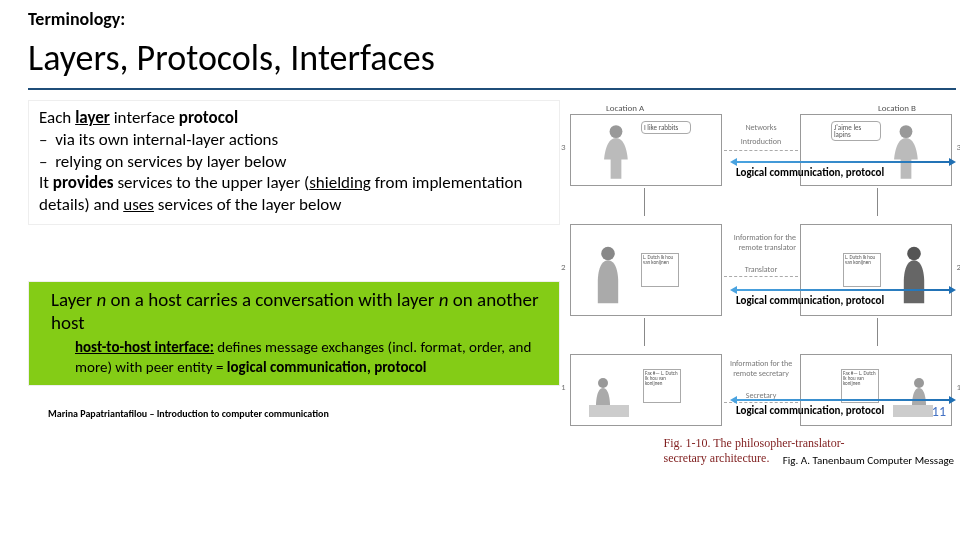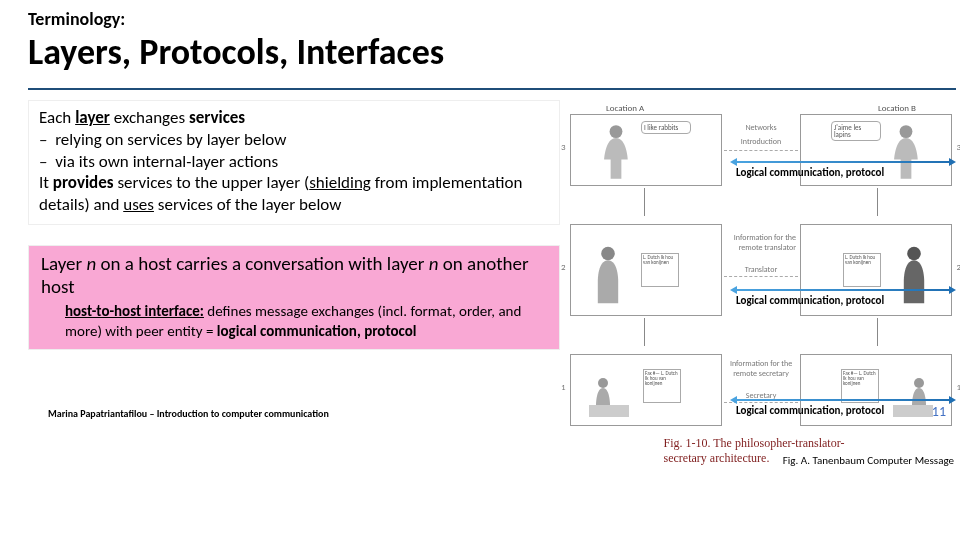--- a/index.html
+++ b/index.html
@@ -1,23 +1,23 @@
 <!DOCTYPE html>
 <html><head>
 <meta charset="utf-8">
 <style>
   html,body{margin:0;padding:0;width:960px;height:540px;font-family:Calibri,Arial,sans-serif;background:#fff;color:#000;overflow:hidden}
   .slide{position:relative;width:960px;height:428px}
   .header{padding:8px 28px 0 28px}
   .pre{font-size:18px;font-weight:700}
-  .title{font-size:36px;font-weight:700;line-height:1.05;margin-top:4px}
+  .title{font-size:36px;font-weight:400;line-height:1.05;margin-top:10px}
   .hr{position:absolute;left:28px;right:4px;top:88px;height:0;border-bottom:2px solid #1f4e79}
   .body{position:absolute;top:100px;left:28px;right:400px}
   .box{background:#fff;border:1px solid #eee;padding:6px 10px 8px 10px;font-size:17px;line-height:1.28}
-  .box2{margin-top:20px;background:#f9a8d4;border:1px solid #eee;padding:6px 10px 8px 12px}
+  .box2{margin-top:56px;background:#84cc16;border:1px solid #eee;padding:6px 10px 8px 22px}
   .lead{font-size:19px}
   .sub{font-size:15px;font-weight:700;margin:4px 0 0 24px;line-height:1.32}
   .figwrap{position:absolute;top:100px;right:4px;width:390px}
   .fig{width:390px;height:330px;position:relative;font-size:8px;color:#555}
   .locLabel{position:absolute;top:2px;font-size:9px}
   .colA{left:40px}.colB{right:40px}
   .pbox{position:absolute;border:1px solid #999;width:150px}
   .row1{top:14px;height:70px}.row2{top:124px;height:90px}.row3{top:254px;height:70px}
   .pA{left:4px}.pB{right:4px}
   .sil{position:absolute;bottom:4px;width:34px;height:58px}
@@ -48,24 +48,24 @@
 
 <div class="header">
   <div class="pre">Terminology:</div>
   <div class="title">Layers, Protocols, Interfaces</div>
 </div>
 <div class="hr"></div>
 
 <div class="body">
   <div class="box">
     <div>
-      <span>Each </span><b class="u">layer</b><span> exchanges </span><b>services</b>
+      <span>Each </span><b class="u">layer</b><span> interface </span><b>protocol</b>
     </div>
+    <div>–&nbsp;&nbsp;<span>via its own internal-layer actions</span></div>
     <div>–&nbsp;&nbsp;<span>relying on services by layer below</span></div>
-    <div>–&nbsp;&nbsp;<span>via its own internal-layer actions</span></div>
     <div>
       <span>It </span><b>provides</b><span> services to the upper layer (</span><span style="text-decoration:underline">shielding</span><span> from implementation details) and </span><span style="text-decoration:underline">uses</span><span> services of the layer below</span>
     </div>
   </div>
 
   <div class="box2">
     <div class="lead">
       <span>Layer </span><i>n</i><span> on a host carries a conversation with layer </span><i>n</i><span> on another host</span>
     </div>
     <div class="sub">

